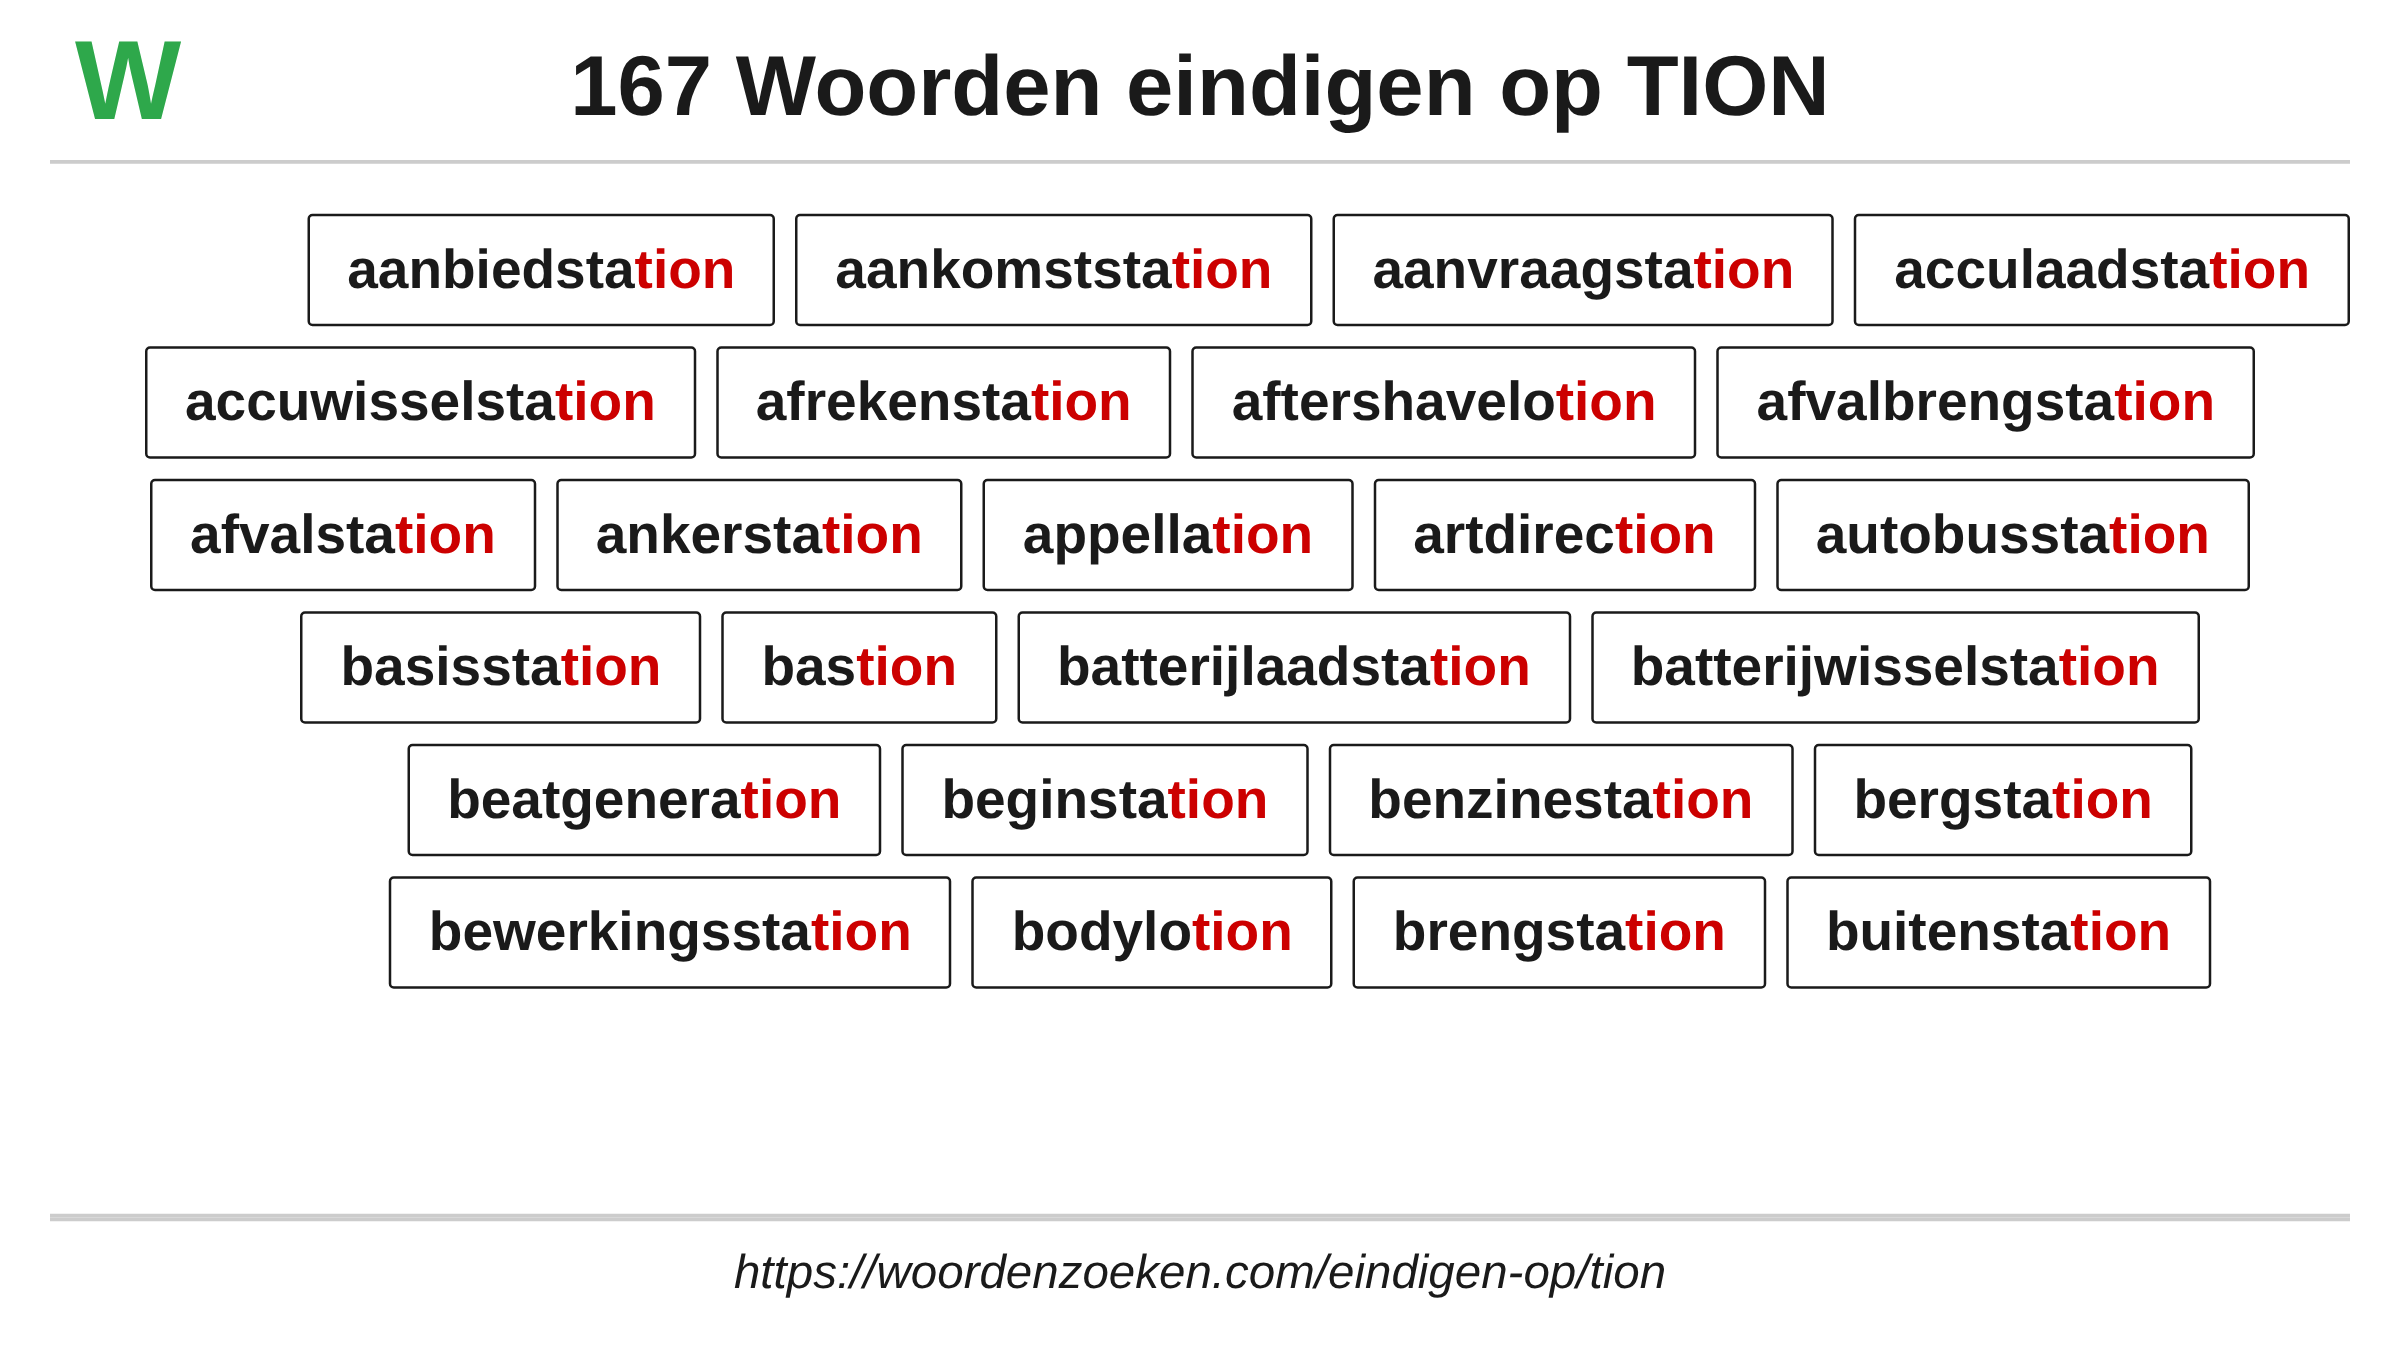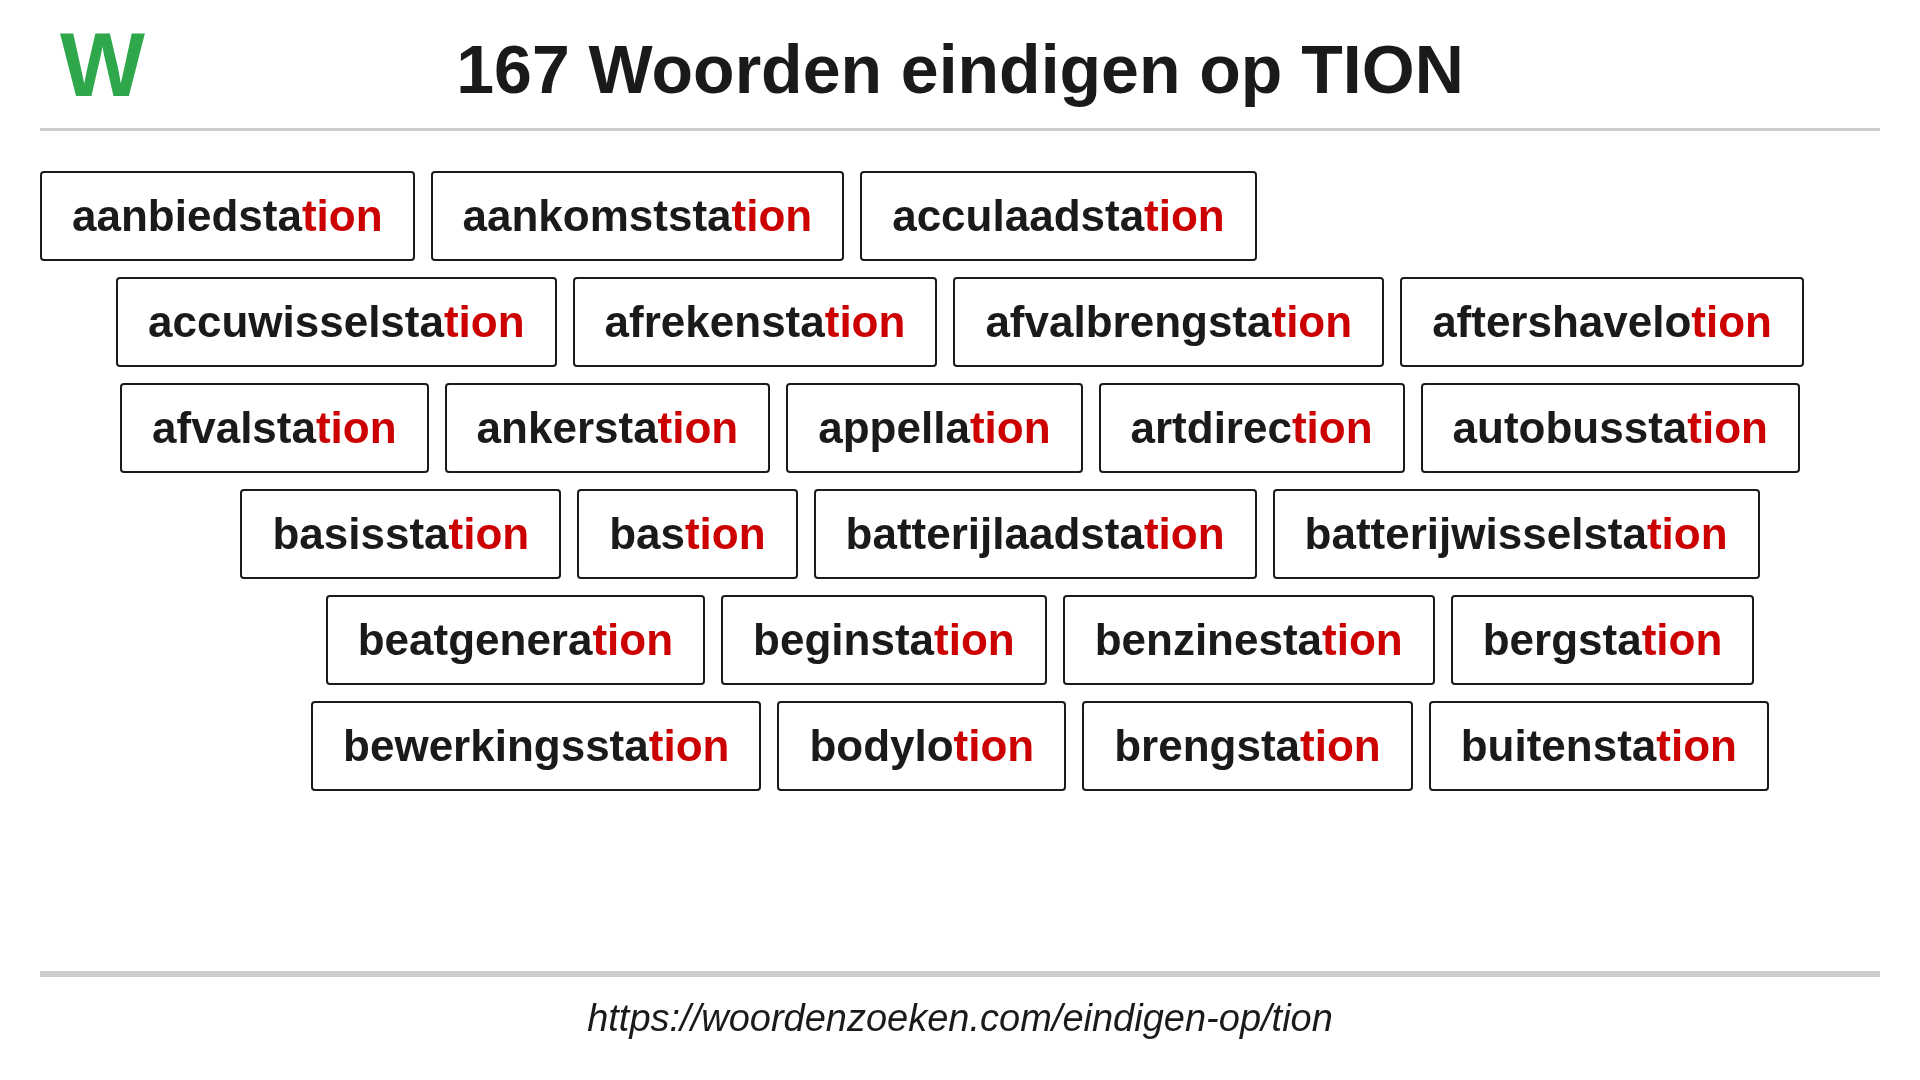--- a/index.html
+++ b/index.html
@@ -44,21 +44,21 @@
       display: flex;
       flex-direction: column;
       gap: 16px;
     }
     .word-row {
       display: flex;
       flex-direction: row;
       gap: 16px;
       justify-content: flex-start;
     }
-    .word-row.row-0 { justify-content: flex-start; }
+    .word-row.row-0 { justify-content: flex-end; }
     .word-row.row-1 { justify-content: center; }
     .word-row.row-2 { justify-content: center; }
     .word-row.row-3 { justify-content: center; padding-left: 80px; }
     .word-row.row-4 { justify-content: center; padding-left: 160px; text-align: right; }
     .word-row.row-5 { justify-content: center; padding-left: 160px; }
     .word-card {
       border: 2px solid #1a1a1a;
       border-radius: 4px;
       padding: 18px 30px;
       display: flex;
@@ -99,35 +99,38 @@
 
 <div class="word-grid" id="word-grid">
 <div class="word-row row-0">
       <div class="word-card">
         <span>aanbiedsta<span class="tion">tion</span></span>
       </div>
       <div class="word-card">
         <span>aankomststa<span class="tion">tion</span></span>
       </div>
       <div class="word-card">
+        <span>aanvraagsta<span class="tion">tion</span></span>
+      </div>
+      <div class="word-card">
         <span>acculaadsta<span class="tion">tion</span></span>
       </div>
     </div>
     <div class="word-row row-1">
       <div class="word-card">
         <span>accuwisselsta<span class="tion">tion</span></span>
       </div>
       <div class="word-card">
         <span>afrekensta<span class="tion">tion</span></span>
       </div>
       <div class="word-card">
-        <span>afvalbrengsta<span class="tion">tion</span></span>
+        <span>aftershavelo<span class="tion">tion</span></span>
       </div>
       <div class="word-card">
-        <span>aftershavelo<span class="tion">tion</span></span>
+        <span>afvalbrengsta<span class="tion">tion</span></span>
       </div>
     </div>
     <div class="word-row row-2">
       <div class="word-card">
         <span>afvalsta<span class="tion">tion</span></span>
       </div>
       <div class="word-card">
         <span>ankersta<span class="tion">tion</span></span>
       </div>
       <div class="word-card">

